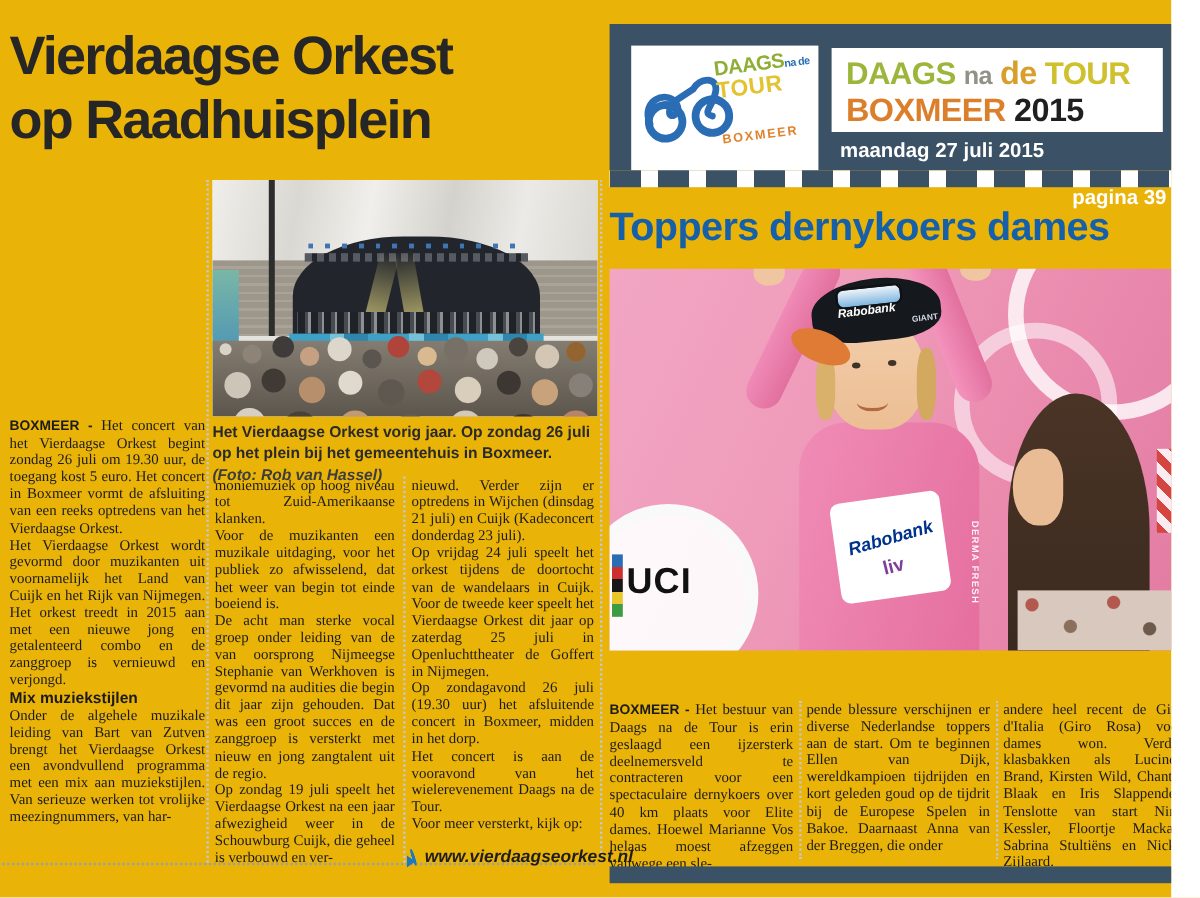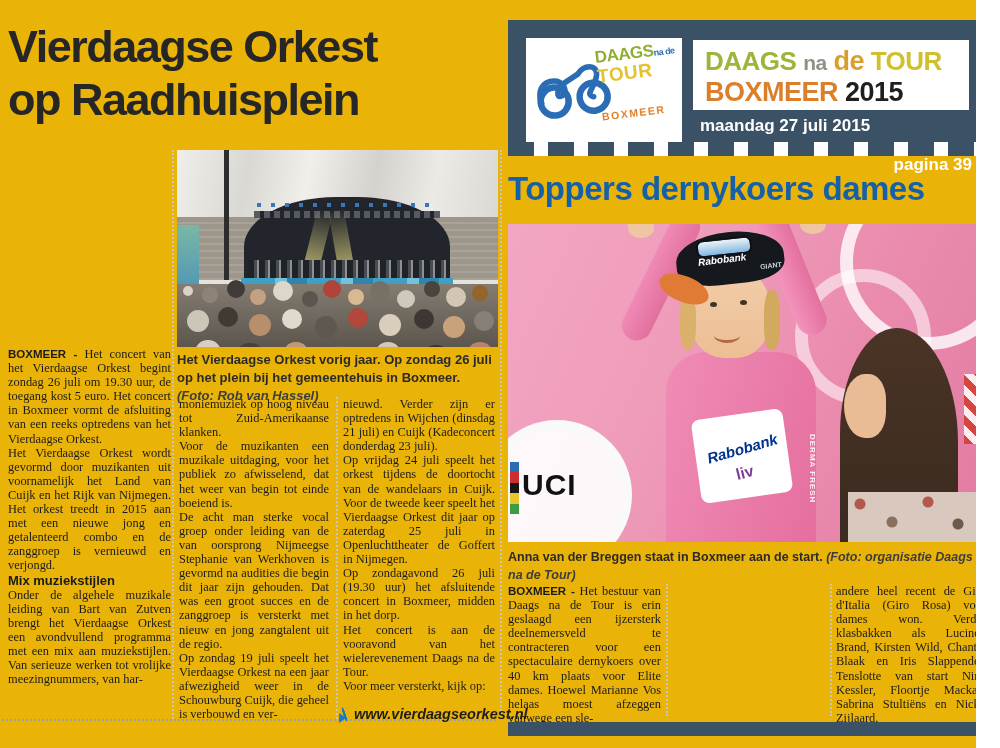--- a/index.html
+++ b/index.html
@@ -284,30 +284,29 @@
     <div class="cap-text">Rabobank</div>
     <div class="cap-giant">GIANT</div>
     <div class="eye eye-l"></div>
     <div class="eye eye-r"></div>
     <div class="smile"></div>
     <div class="uci-ring"></div>
     <div class="uci-stripes"></div>
     <div class="uci-text">UCI</div>
   </div>
 
-  <div class="caption caption-right">
-    <span>Anna van der Breggen staat in Boxmeer aan de start.</span>
-    <span class="credit">(Foto: organisatie Daags na de Tour)</span>
-  </div>
 
   <div class="vrule" style="left:666px; top:584px; height:132px;"></div>
   <div class="vrule" style="left:830px; top:584px; height:132px;"></div>
 
   <div class="serifcol col1-right">
     <p><b class="lead">BOXMEER -</b><span>Het bestuur van Daags na de Tour is erin geslaagd een ijzersterk deelnemersveld te contracteren voor een spectaculaire dernykoers over 40 km plaats voor Elite dames. Hoewel Marianne Vos helaas moest afzeggen vanwege een sle-</span></p>
   </div>
+  <div class="serifcol col2-right">
+    <p>pende blessure verschijnen er diverse Nederlandse toppers aan de start. Om te beginnen Ellen van Dijk, wereldkampioen tijdrijden en kort geleden goud op de tijdrit bij de Europese Spelen in Bakoe. Daarnaast Anna van der Breggen, die onder</p>
+  </div>
   <div class="serifcol col3-right">
     <p>andere heel recent de Giro d'Italia (Giro Rosa) voor dames won. Verder klasbakken als Lucinda Brand, Kirsten Wild, Chantal Blaak en Iris Slappendel. Tenslotte van start Nina Kessler, Floortje Mackay, Sabrina Stultiëns en Nicky Zijlaard.</p>
   </div>
 
   <div class="bottom-bar"></div>
 
 </div>
 
 </body></html>

